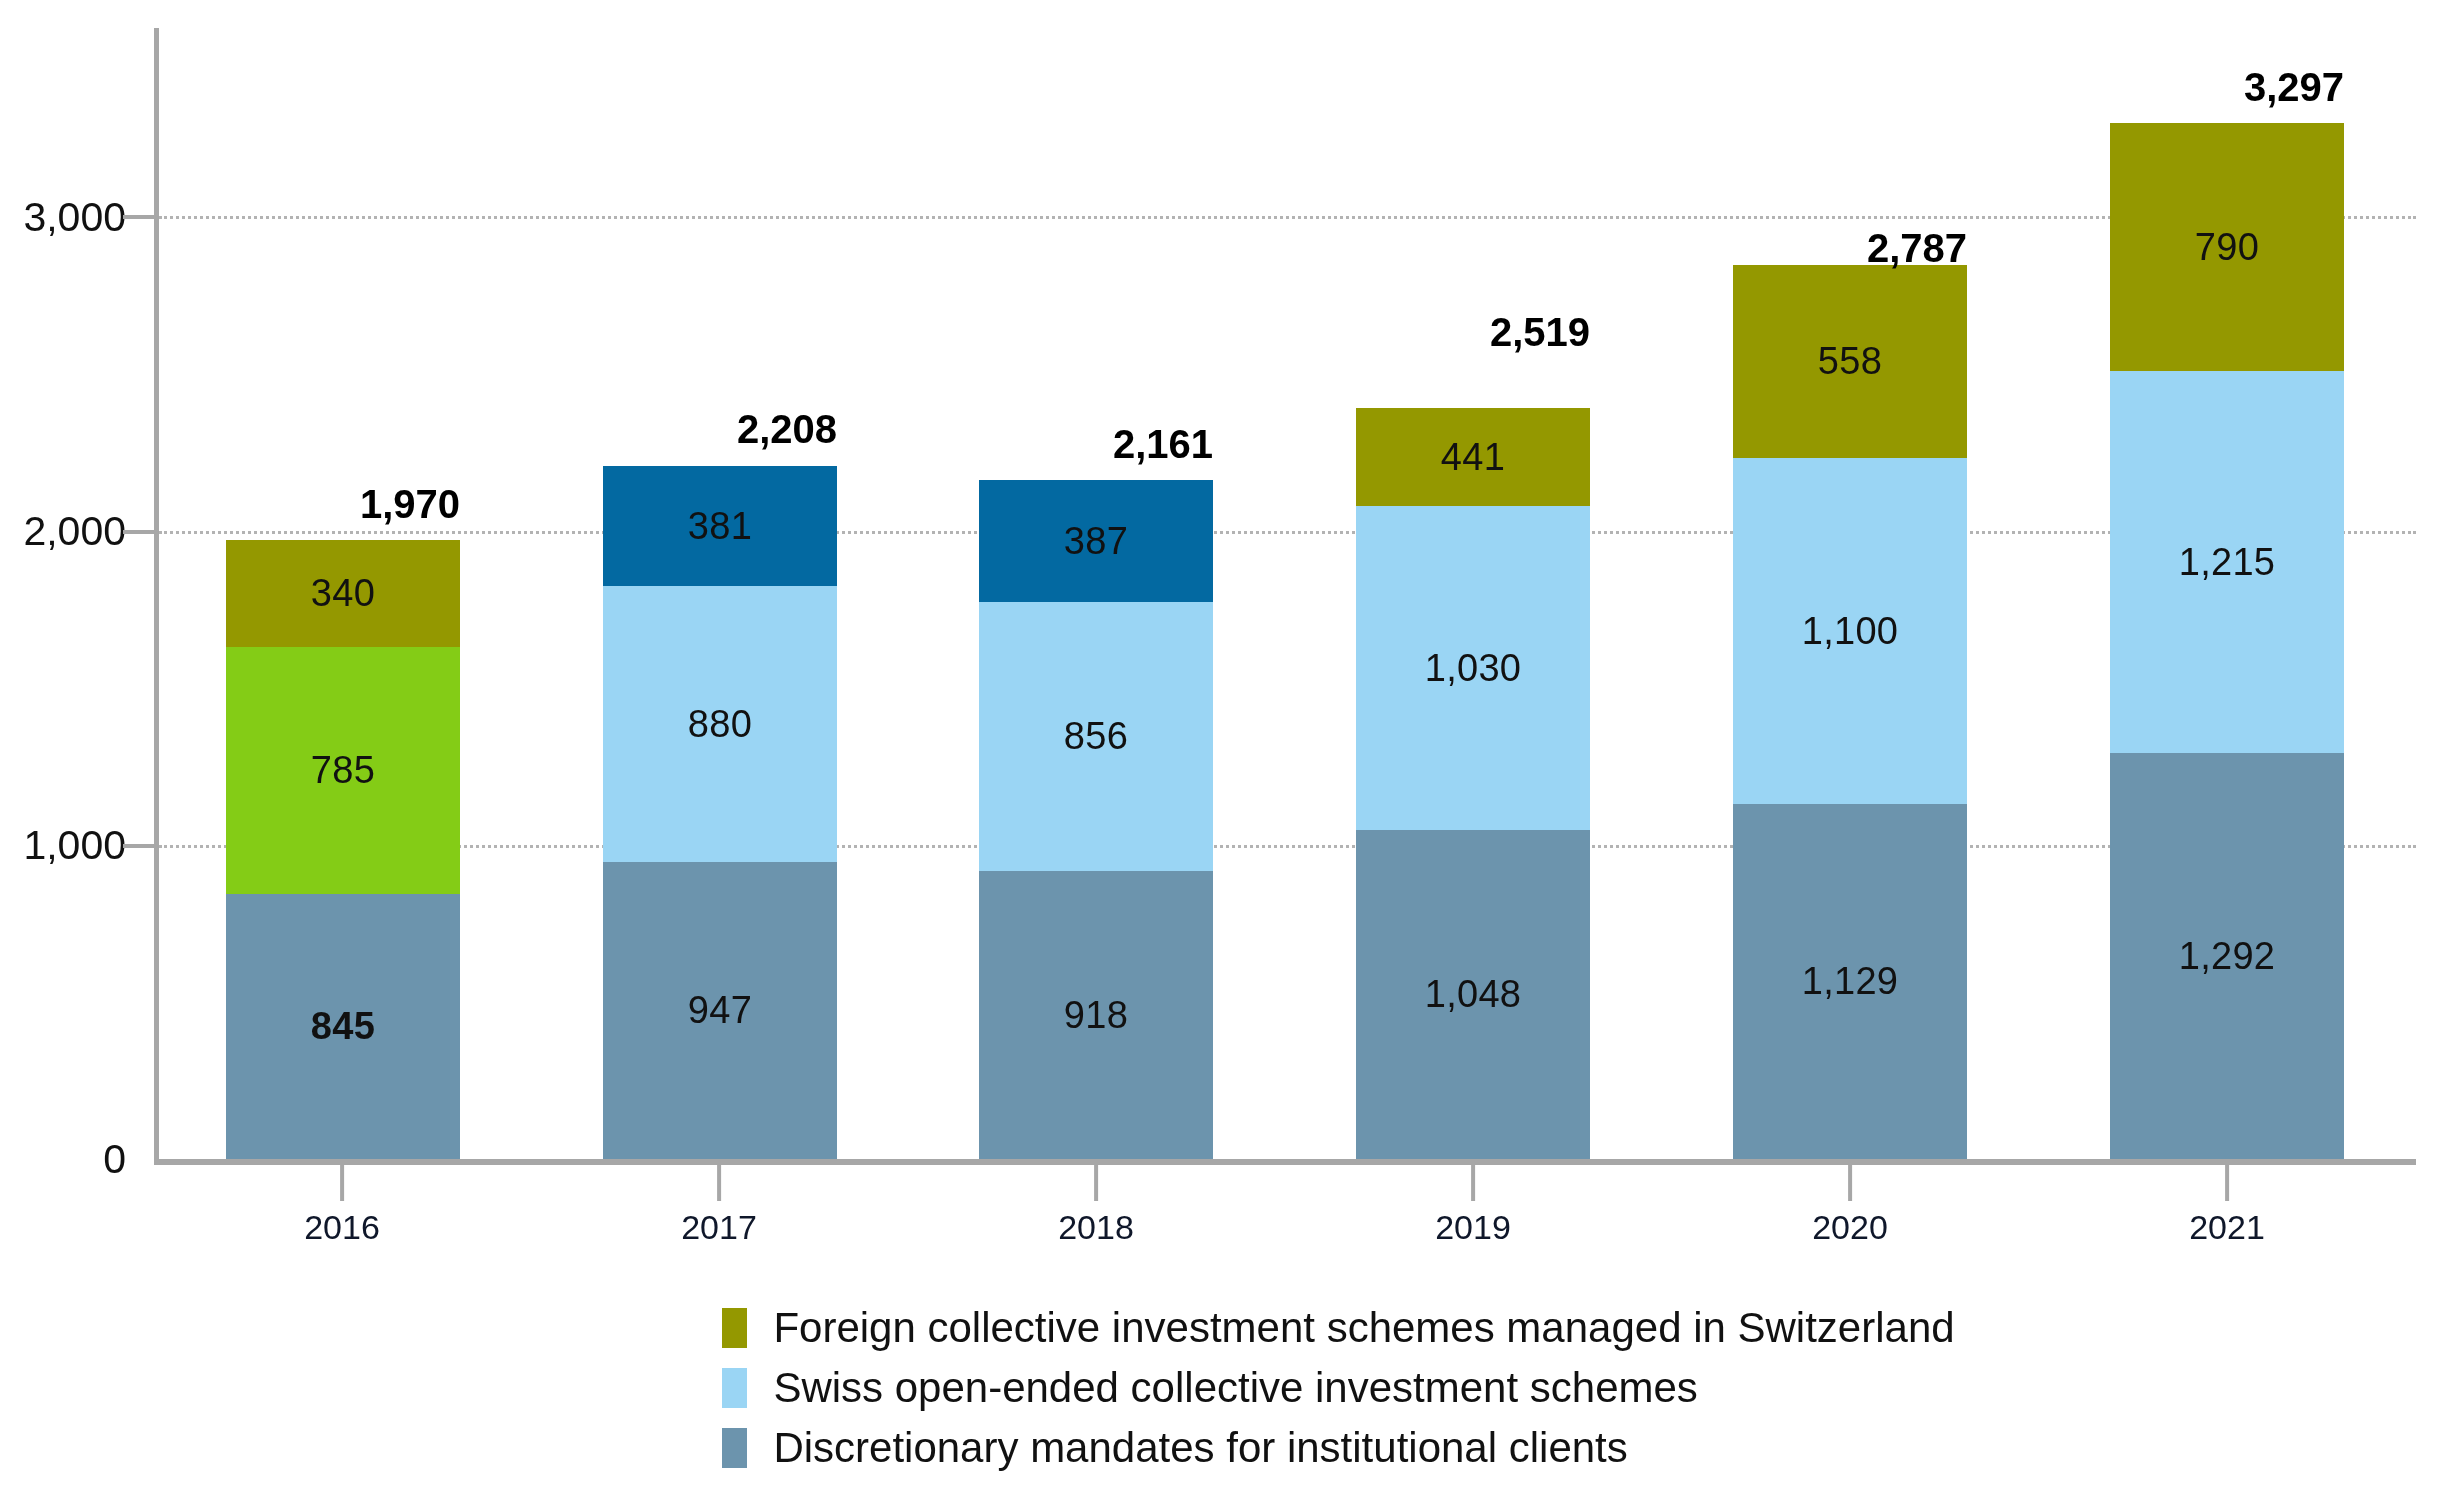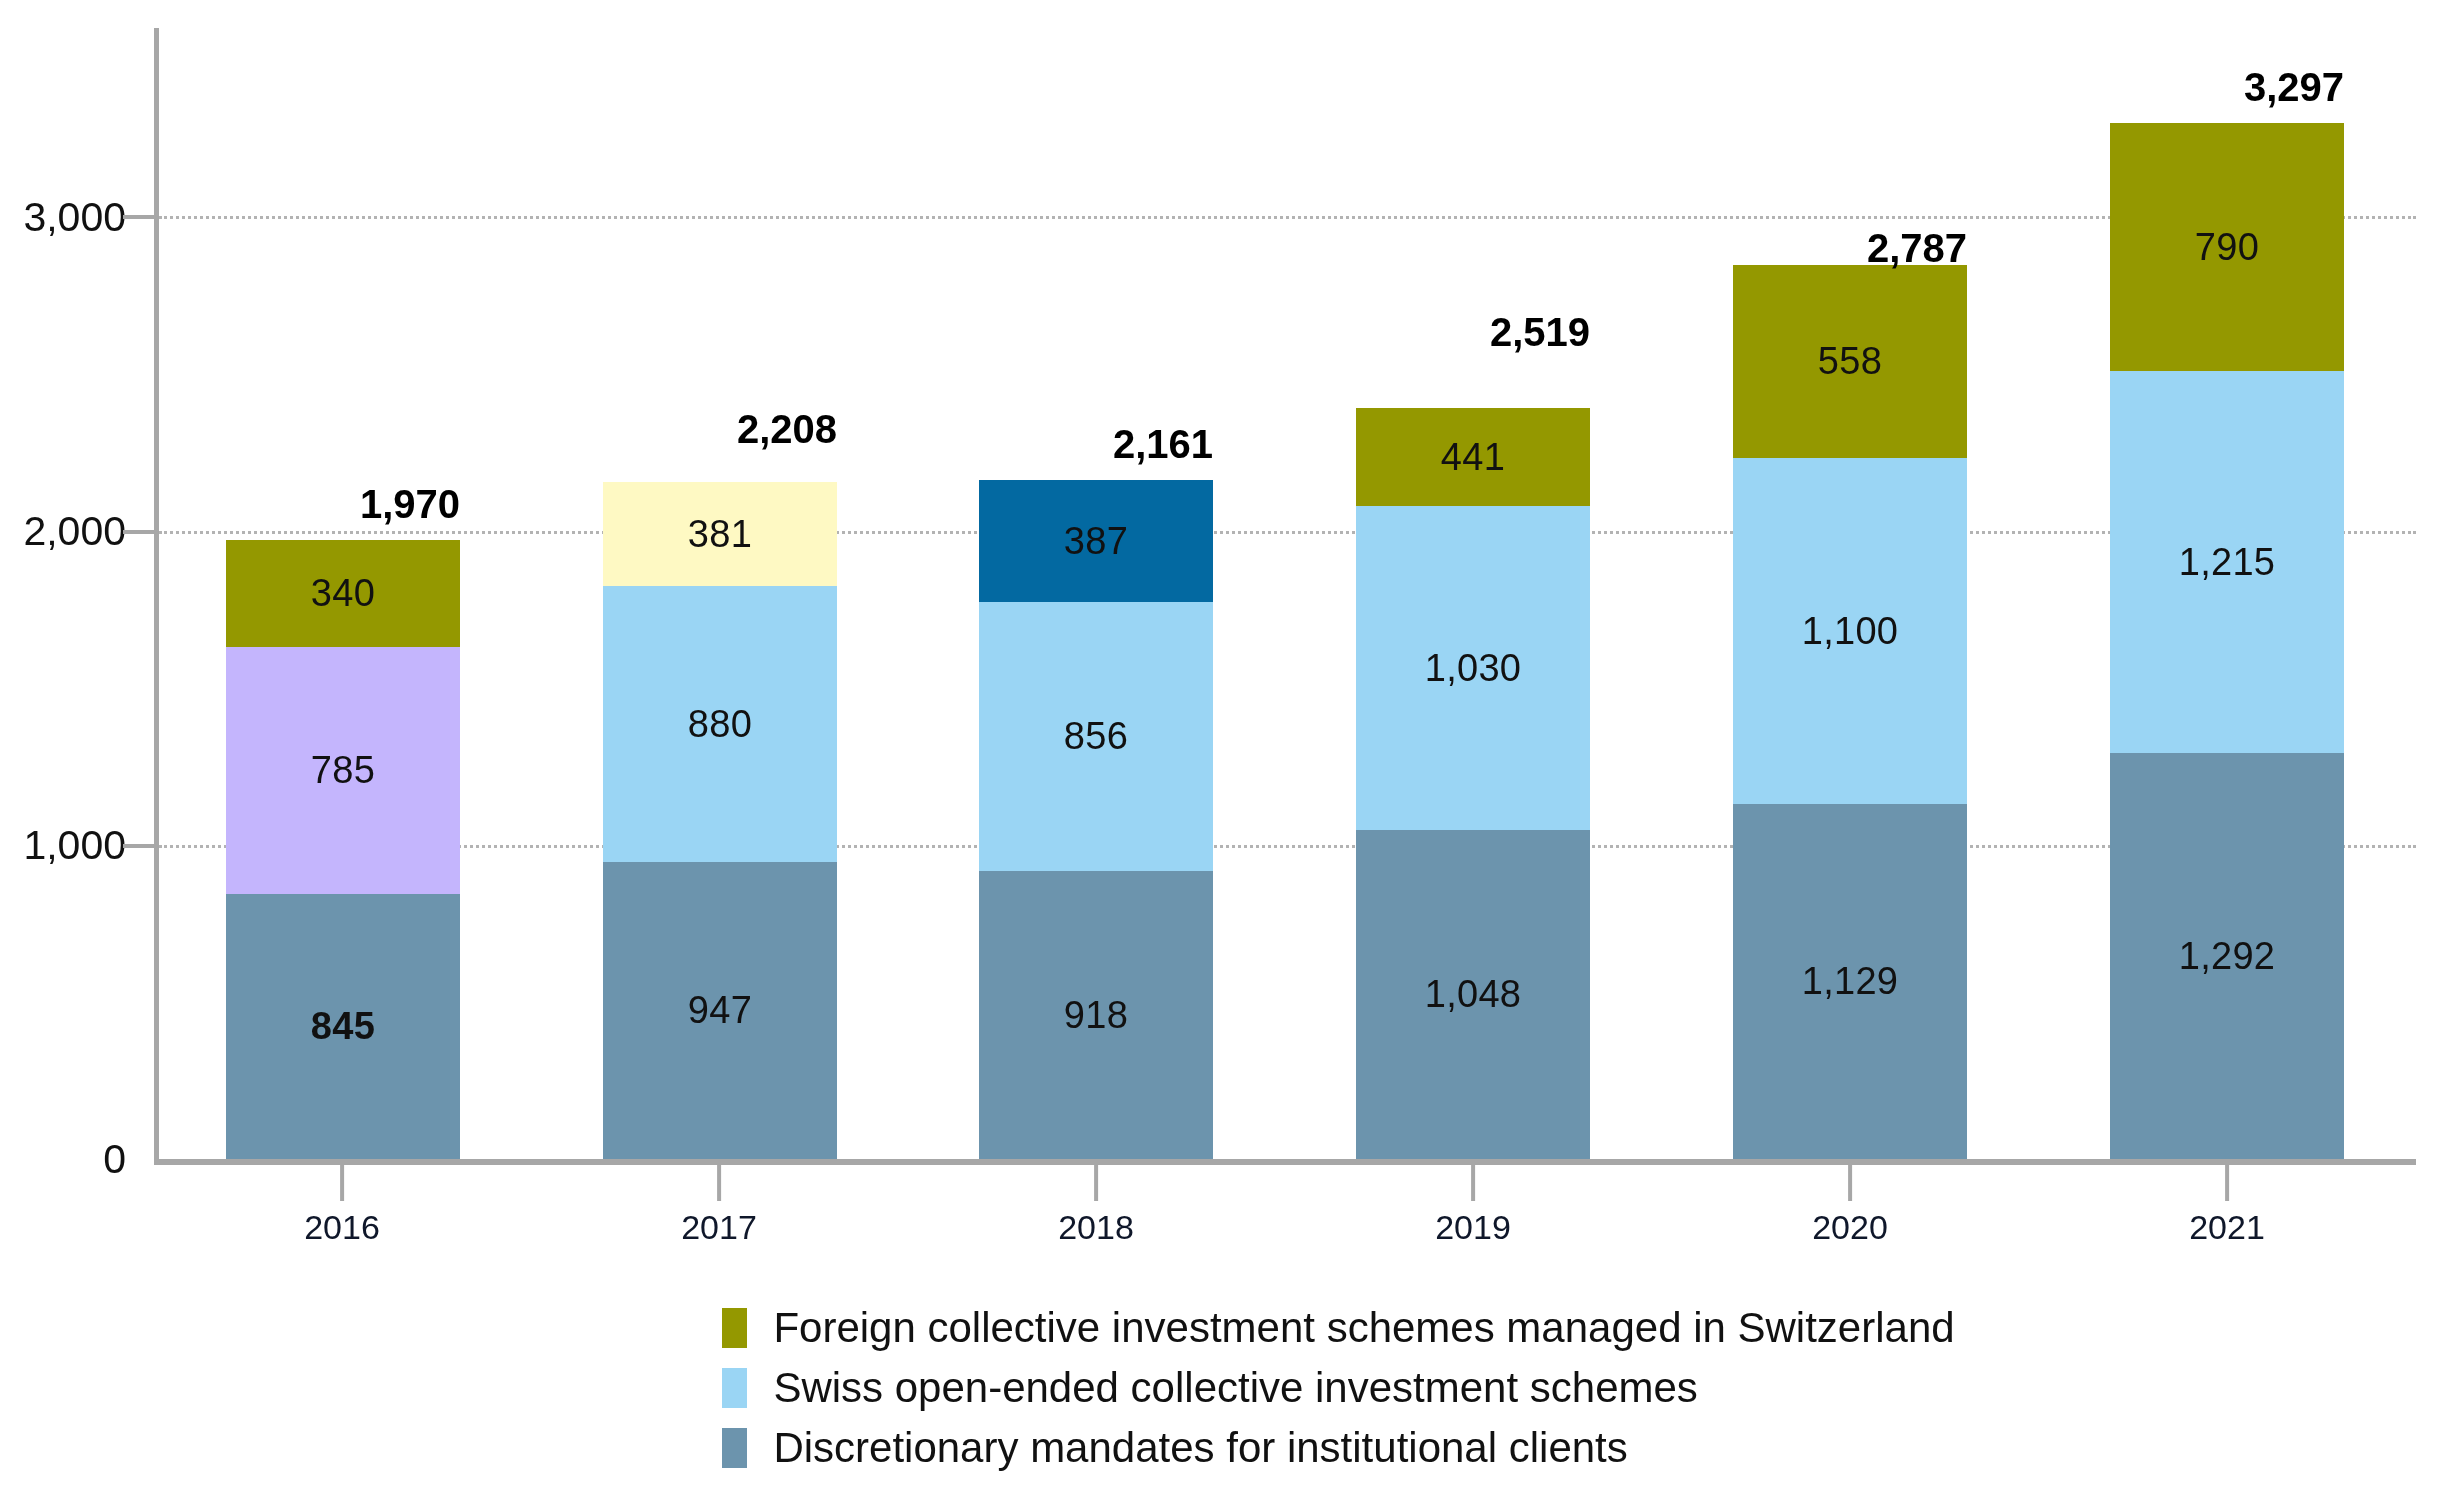--- a/index.html
+++ b/index.html
@@ -199,38 +199,38 @@
         <div class="gridline" style="top: 188px;">
           <div class="tick-stub"></div>
         </div>
       </div>
     <div class="bars-layer" id="bars-layer">
         <div class="bar-group" style="left: 72px; width: 234px; height: 619px;">
           <div class="bar-stack">
             <div class="seg" style="height: 265px; background: rgb(108, 148, 173); font-weight: bold;">
               <span class="seg-label">845</span>
             </div>
-            <div class="seg" style="height: 247px; background: #c4b5fd;">
+            <div class="seg" style="height: 247px; background: #84cc16;">
               <span class="seg-label">785</span>
             </div>
             <div class="seg" style="height: 107px; background: rgb(148, 152, 0);">
               <span class="seg-label">340</span>
             </div>
           </div>
           <div class="total-label" style="top: -58px;">1,970</div>
         </div>
         <div class="bar-group" style="left: 449px; width: 234px; height: 694px;">
           <div class="bar-stack">
             <div class="seg" style="height: 297px; background: rgb(108, 148, 173);">
               <span class="seg-label">947</span>
             </div>
             <div class="seg" style="height: 276px; background: rgb(154, 213, 244);">
               <span class="seg-label">880</span>
             </div>
-            <div class="seg" style="height: 104px; background: #fef9c3;">
+            <div class="seg" style="height: 120px; background: #0369a1;">
               <span class="seg-label">381</span>
             </div>
           </div>
           <div class="total-label" style="top: -58px;">2,208</div>
         </div>
         <div class="bar-group" style="left: 825px; width: 234px; height: 679px;">
           <div class="bar-stack">
             <div class="seg" style="height: 288px; background: rgb(108, 148, 173);">
               <span class="seg-label">918</span>
             </div>

